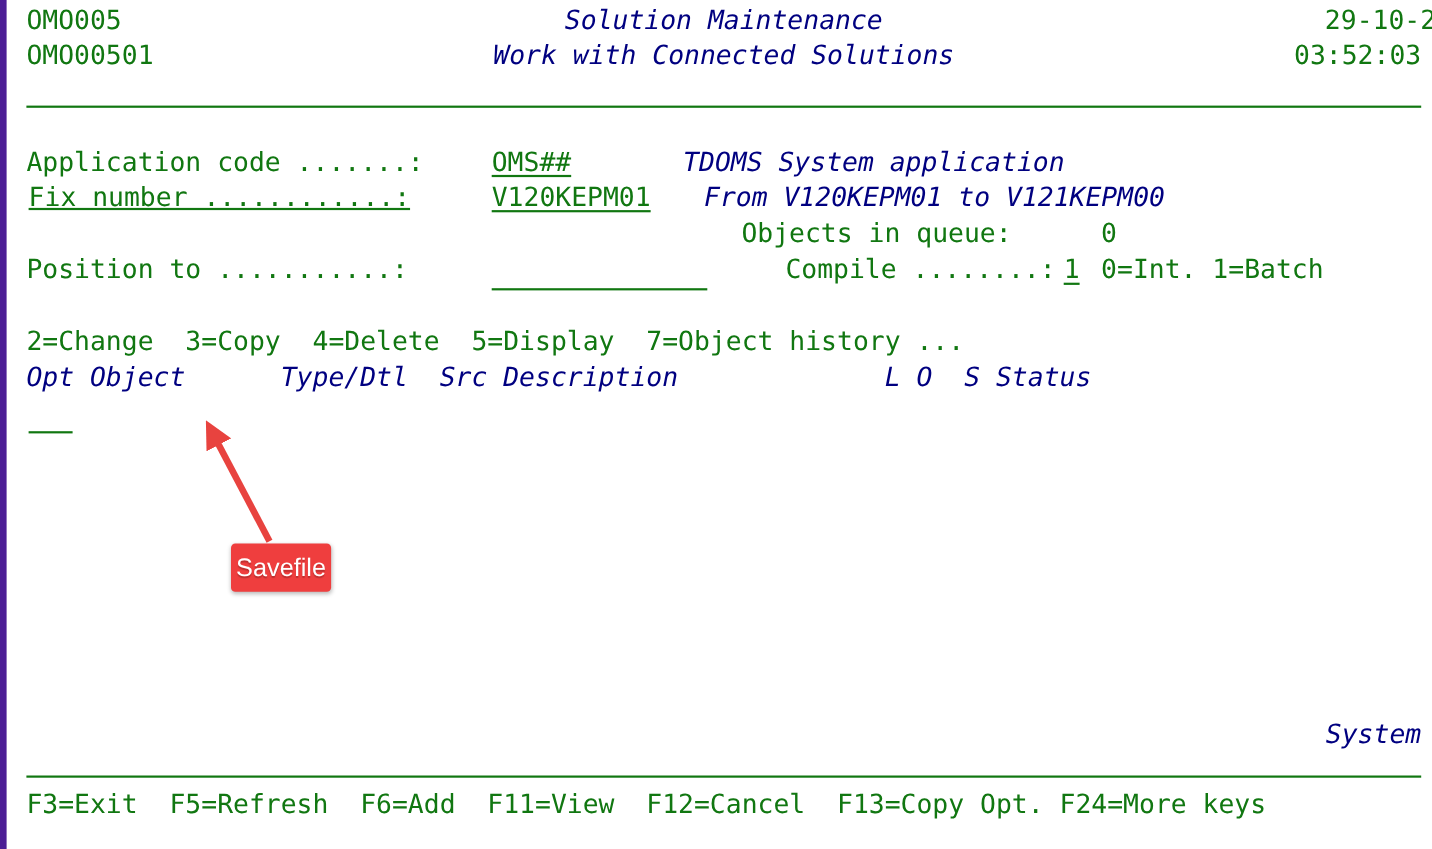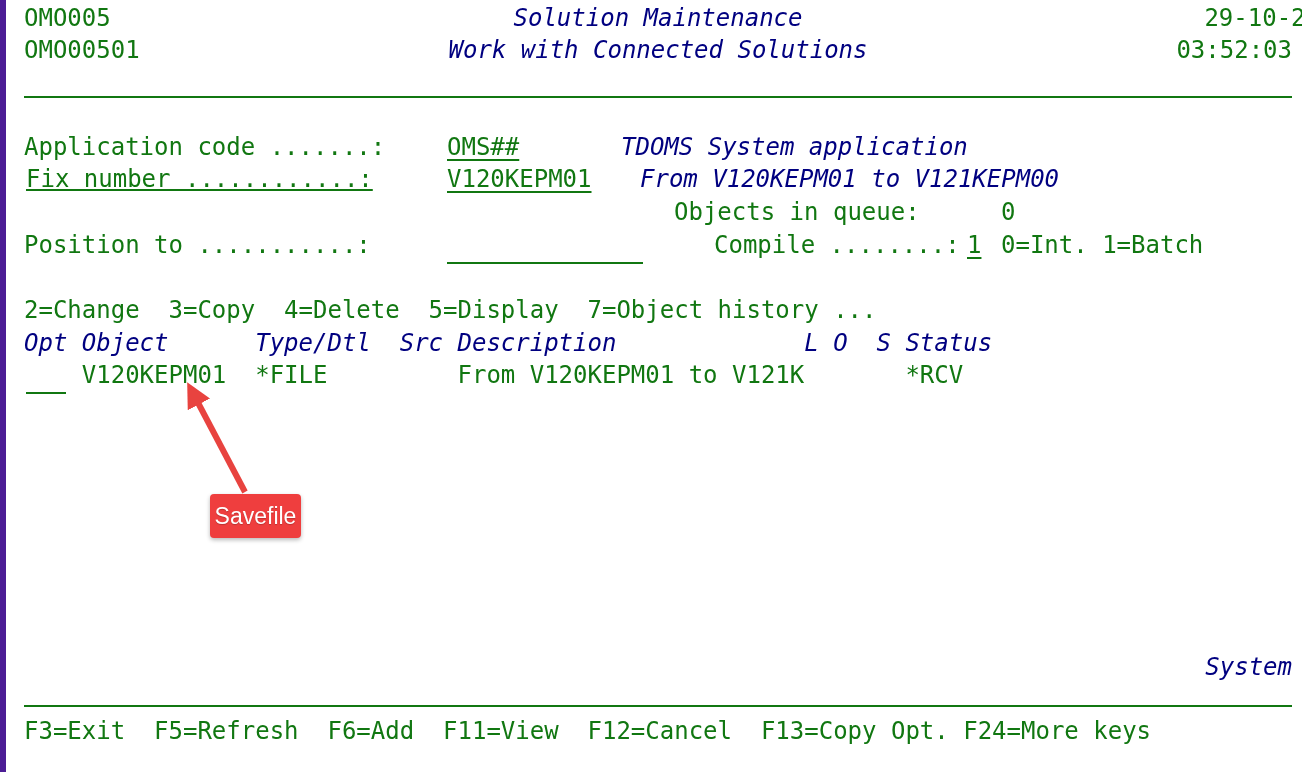--- a/index.html
+++ b/index.html
@@ -98,21 +98,20 @@
   <div class="row green" style="top:229px; left:441px; width:196px;" title=""></div>
 
   <div class="row green" style="top:229px; left:668px;margin-left:40px;">Compile ........:</div>
   <div class="row green ul" style="top:229px; left:961px;">1</div>
   <div class="row green" style="top:229px; left:995px;">0=Int. 1=Batch</div>
 
   <div class="row green" style="top:294px; left:18px;">2=Change  3=Copy  4=Delete  5=Display  7=Object history ...</div>
 
   <div class="row blue" style="top:327px; left:18px;">Opt Object      Type/Dtl  Src Description             L O  S Status</div>
 
-  <div class="row green" style="top:359px; left:18px;">    V120KEPM01  *FILE         From V120KEPM01 to V121K       *RCV</div>
   <div style="position:absolute; top:392px; left:20px; width:40px; height:2px; background:#117711;"></div>
 
   <div class="row blue" style="top:651px; left:0; width:1286px; text-align:right;">System</div>
 
   <div class="sep" style="top:705px;"></div>
 
   <div class="row green" style="top:715px; left:18px;">F3=Exit  F5=Refresh  F6=Add  F11=View  F12=Cancel  F13=Copy Opt. F24=More keys</div>
 
   <svg class="callout-arrow" width="1302" height="772">
     <defs>

